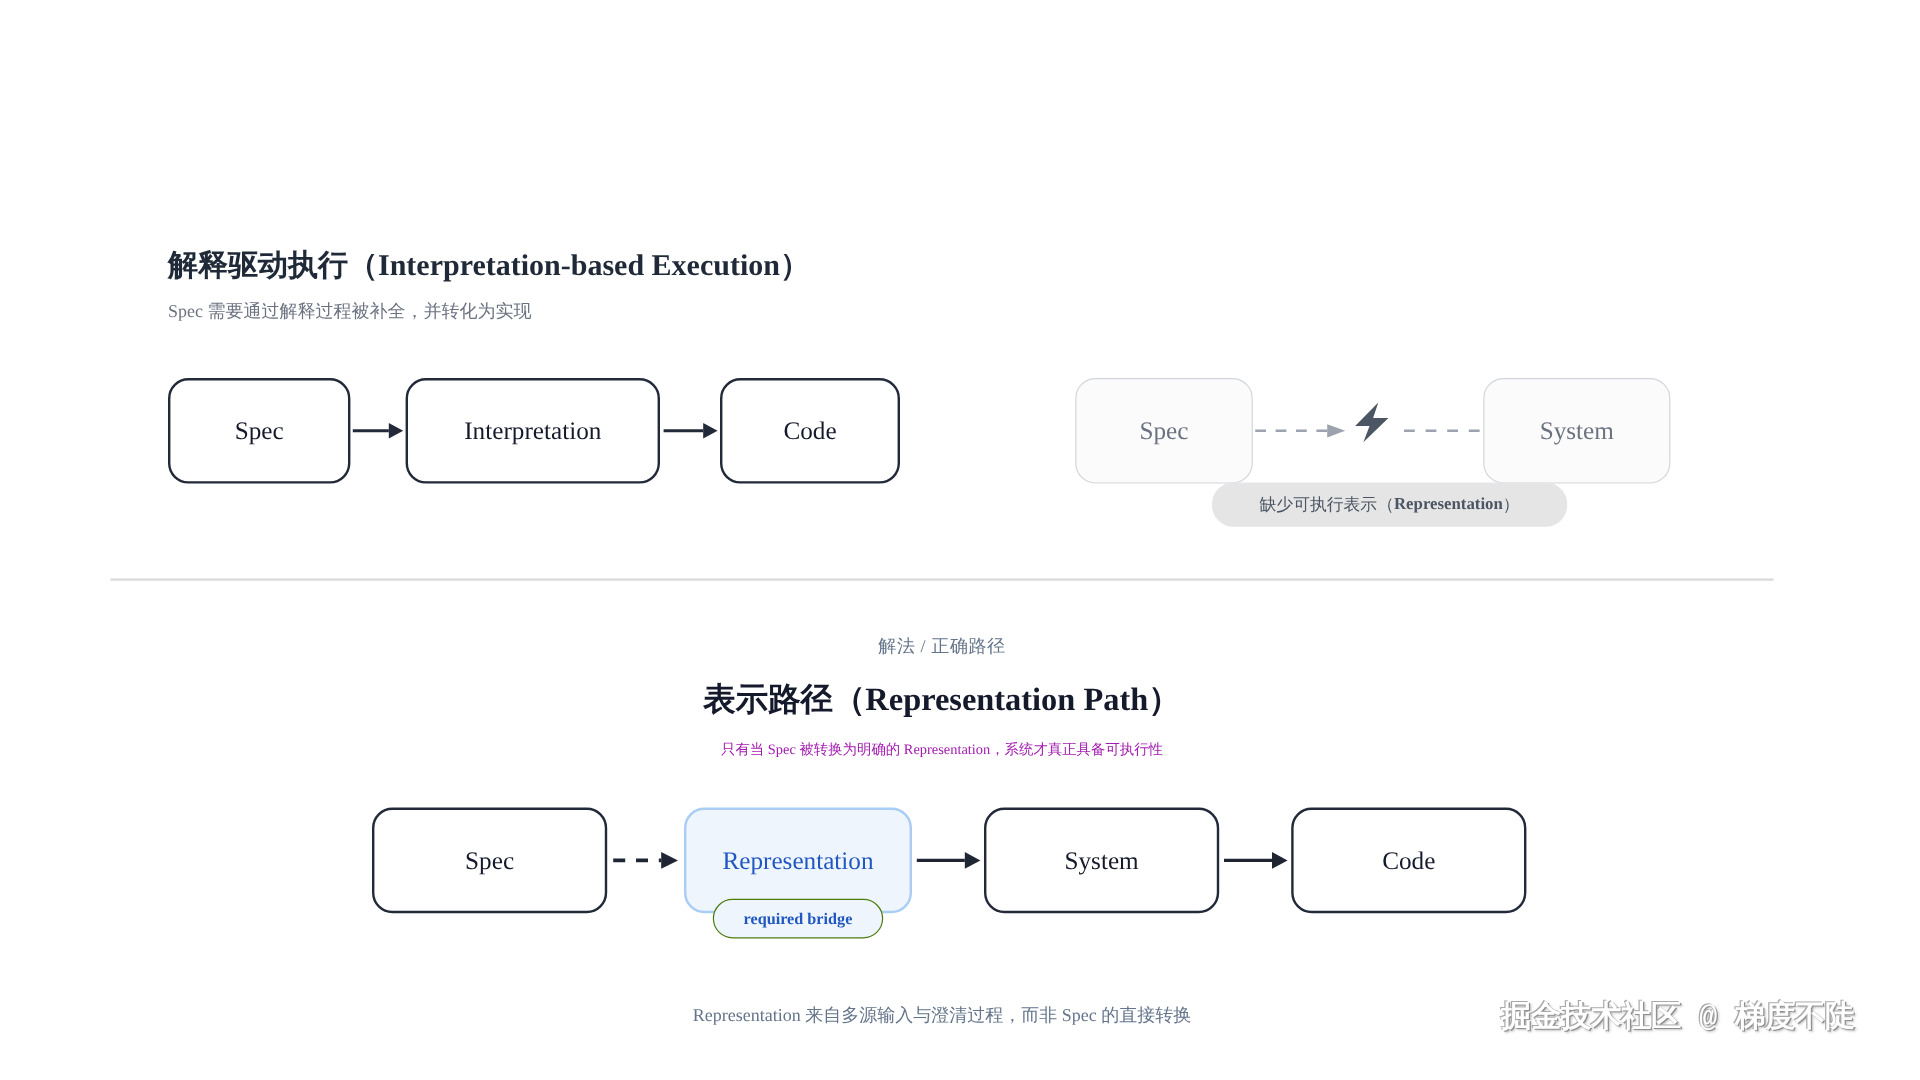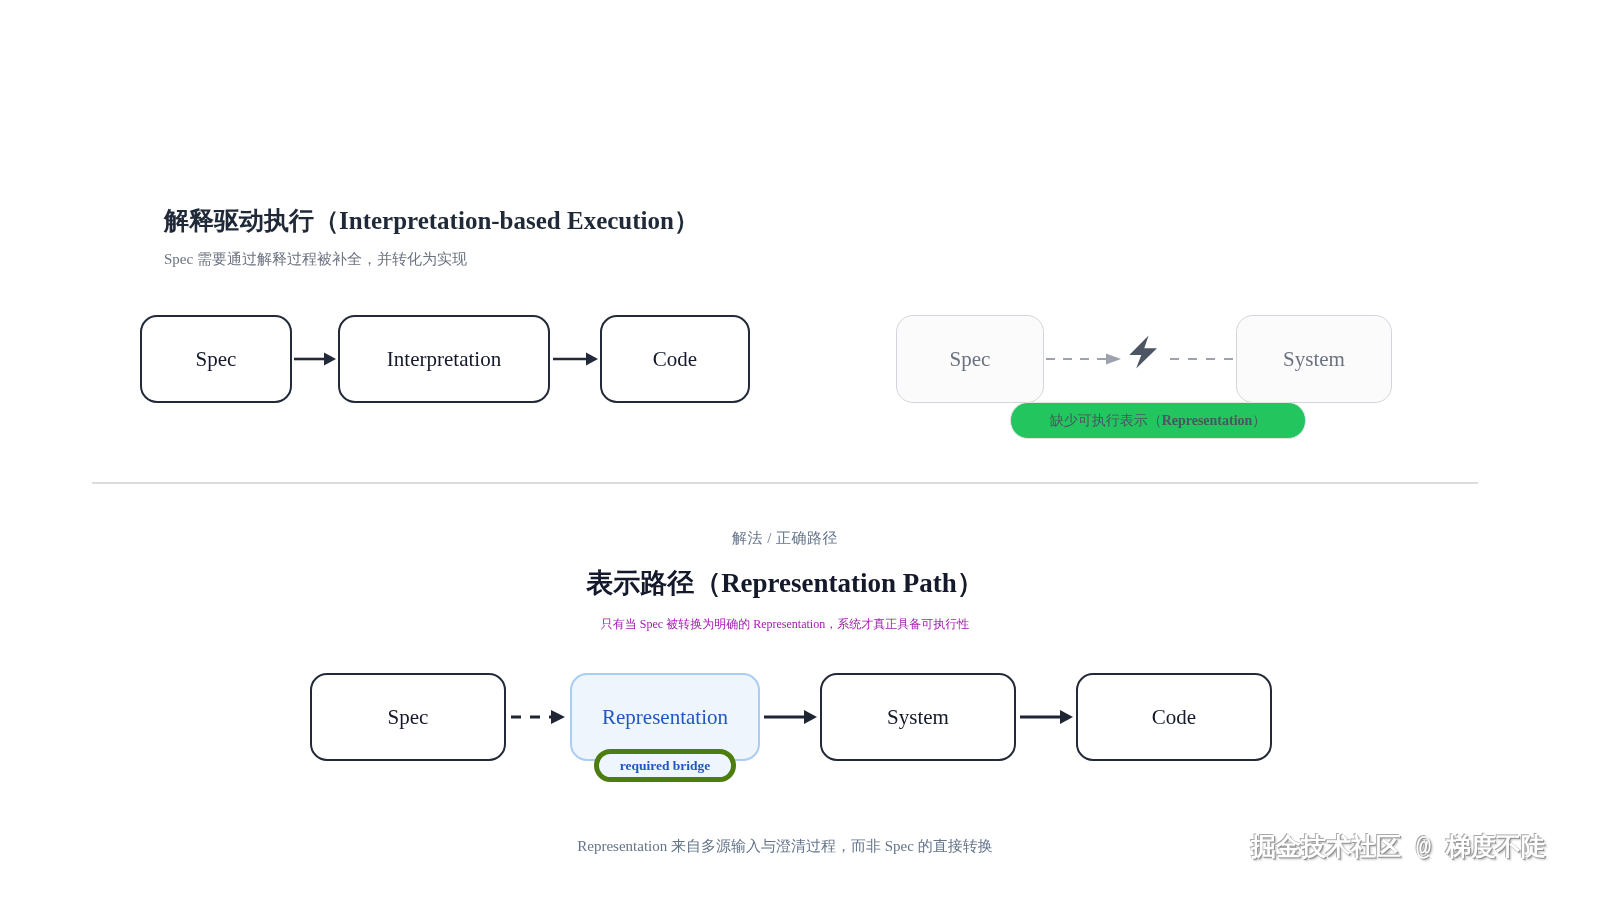--- a/index.html
+++ b/index.html
@@ -35,26 +35,26 @@
   .node.blue { border:2px solid #a9cdf5; color:#2057c0; background:#eef5fd; }
   .arrow-cell { display:flex; align-items:center; justify-content:center; }
 
   
   .pill {
     position:absolute; display:flex; align-items:center; justify-content:center;
     border-radius:18px; white-space:nowrap;
   }
   .break-pill {
     left:1010px; top:402px; width:296px; height:37px;
-    background:#22c55e; border:1px solid #e3e5e9; color:#4b5563; font-size:14px;
+    background:#e5e5e5; border:1px solid #e3e5e9; color:#4b5563; font-size:14px;
   }
   .break-pill b { font-weight:700; }
   .bridge-pill {
     left:594px; top:749px; width:142px; height:33px;
-    background:#eef5fd; border:5px solid #4d7c0f; color:#2057c0;
+    background:#eef5fd; border:1px solid #4d7c0f; color:#2057c0;
     font-size:13.5px; font-weight:700;
   }
 
   
   .divider { position:absolute; left:92px; top:482px; width:1386px; height:2px; background:#dcdcdc; }
   .center-text { position:absolute; left:785px; transform:translateX(-50%); white-space:nowrap; text-align:left;margin-top:21px; }
   .kicker { top:508px; font-size:15px; color:#64748b; letter-spacing:0.5px; }
   .sol-title { top:544px; font-size:27px; font-weight:600; color:#14192b; }
   .sol-sub { top:595px; font-size:12px; color:#a21caf; }
   .footnote { top:816px; font-size:15px; color:#64748b; }
@@ -68,21 +68,21 @@
   }
 
   svg { display:block; }
 </style>
 </head>
 <body>
 
 <div class="canvas">
 
 
-  <div class="section-hd dark" style="position:absolute;left:164px;top:204px;font-family:Liberation Serif, serif;">
+  <div class="section-hd dark" style="position:absolute;left:140px;top:204px;font-family:Liberation Serif, serif;">
     <h2>解释驱动执行（Interpretation-based Execution）</h2>
     <p>Spec 需要通过解释过程被补全，并转化为实现</p>
   </div>
 
   <div class="flow" style="left:140px;top:315px;">
     <div class="node dark" style="width:152px;">Spec</div>
     <div class="arrow-cell" style="width:46px;">
       <svg width="46" height="20" viewBox="0 0 46 20">
         <line x1="2" y1="10" x2="32" y2="10" stroke="#222938" stroke-width="2.6"></line>
         <path d="M32 3.5 L44 10 L32 16.5 Z" fill="#222938"></path>

